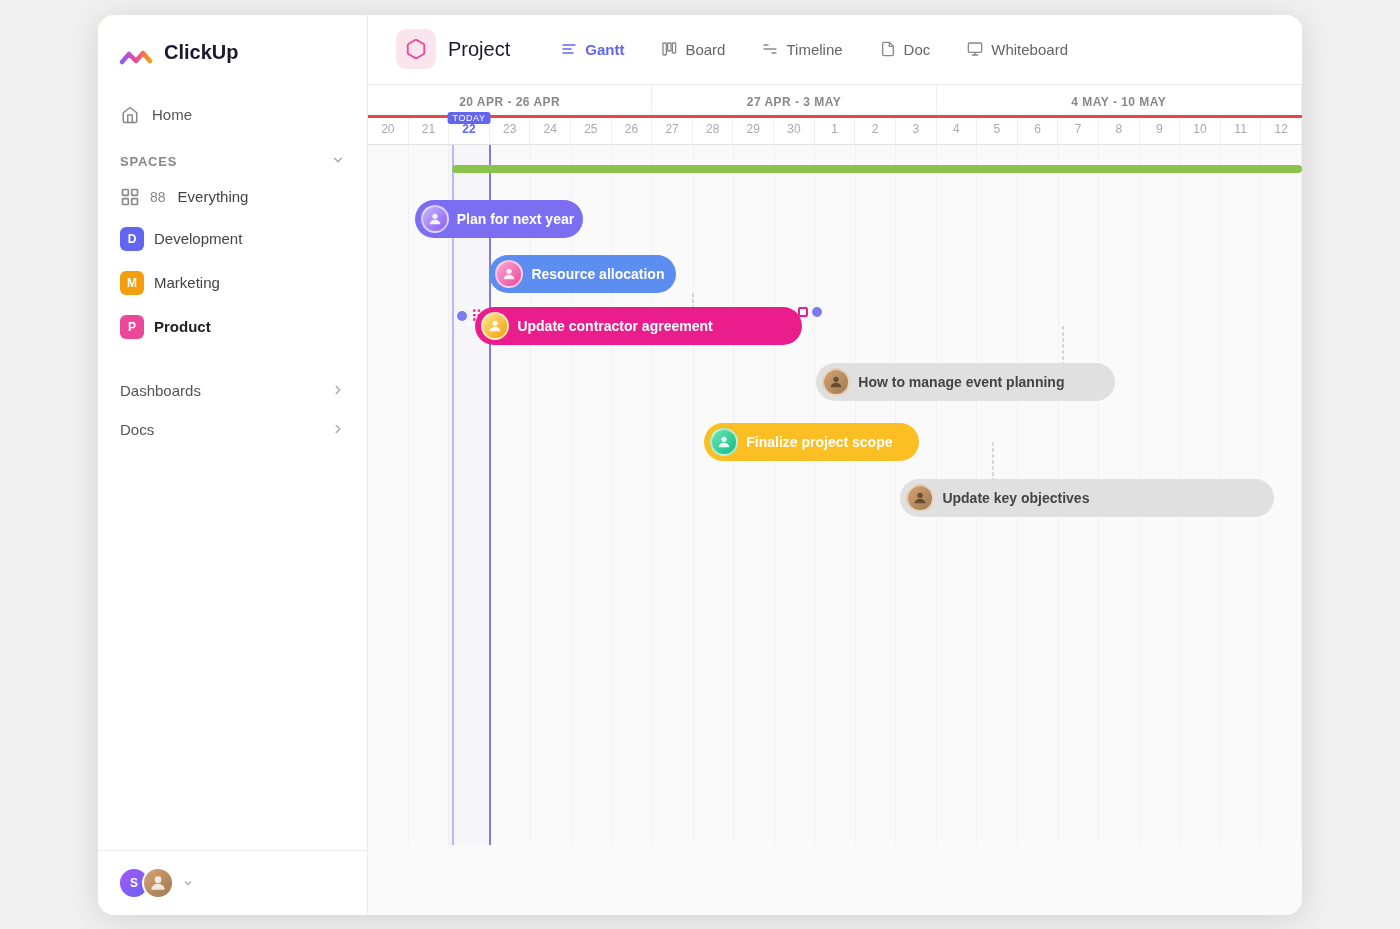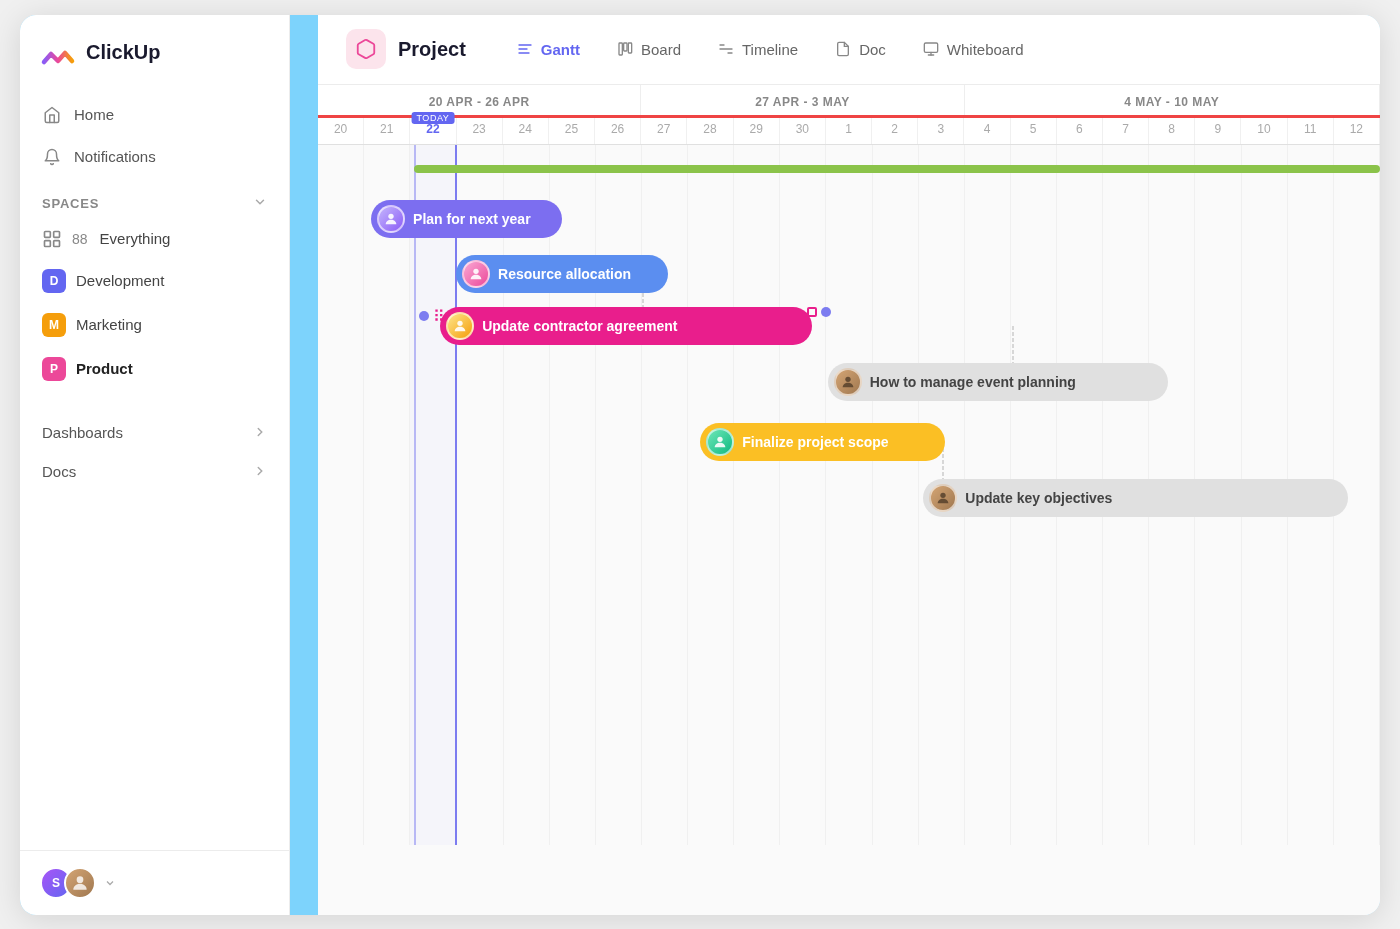--- a/index.html
+++ b/index.html
@@ -5,28 +5,27 @@
     * { box-sizing: border-box; margin: 0; padding: 0; }
     body {
       font-family: -apple-system, BlinkMacSystemFont, 'Segoe UI', sans-serif;
       background: #f0f0f0;
       display: flex;
       align-items: center;
       justify-content: center;
       min-height: 100vh;
     }
     .app-container {
-      width: 1360px;
+      width: 1204px;
       height: 900px;
-      background: #7dd3fc;
+      background: #fef9c3;
       border-radius: 16px;
       display: flex;
       overflow: hidden;
       box-shadow: 0 4px 32px rgba(0,0,0,0.12);
-      gap: 28px;
     }
     
     .sidebar {
       width: 270px;
       min-width: 270px;
       background: #fff;
       border-right: 1px solid #ececec;
       display: flex;
       flex-direction: column;
       padding: 20px 0 0 0;
@@ -190,21 +189,21 @@
       width: 40px;
       height: 40px;
       background: #fce4ec;
       border-radius: 10px;
       display: flex;
       align-items: center;
       justify-content: center;
     }
     .project-title {
       font-size: 20px;
-      font-weight: 700;
+      font-weight: 400;
       color: #1a1a2e;
     }
     .header-tabs {
       display: flex;
       align-items: center;
       gap: 0;
     }
     .header-tab {
       display: flex;
       align-items: center;
@@ -377,29 +376,20 @@
 
     <div class="sidebar-nav">
       <div class="nav-item">
         <span class="nav-icon">
           <svg width="18" height="18" viewBox="0 0 24 24" fill="none" stroke="#888" stroke-width="2" stroke-linecap="round" stroke-linejoin="round">
               <path d="M3 9l9-7 9 7v11a2 2 0 01-2 2H5a2 2 0 01-2-2z"></path>
               <polyline points="9,22 9,12 15,12 15,22"></polyline>
             </svg>
         </span>
         <span>Home</span>
-      </div>
-      <div class="nav-item">
-        <span class="nav-icon">
-          <svg width="18" height="18" viewBox="0 0 24 24" fill="none" stroke="#888" stroke-width="2" stroke-linecap="round" stroke-linejoin="round">
-              <path d="M18 8A6 6 0 006 8c0 7-3 9-3 9h18s-3-2-3-9"></path>
-              <path d="M13.73 21a2 2 0 01-3.46 0"></path>
-            </svg>
-        </span>
-        <span>Notifications</span>
       </div>
     </div>
 
     <div class="spaces-header">
       <span>Spaces</span>
       <span>
         <svg width="14" height="14" viewBox="0 0 24 24" fill="none" stroke="#aaa" stroke-width="2.5" stroke-linecap="round">
             <polyline points="6,9 12,15 18,9"></polyline>
           </svg>
       </span>

